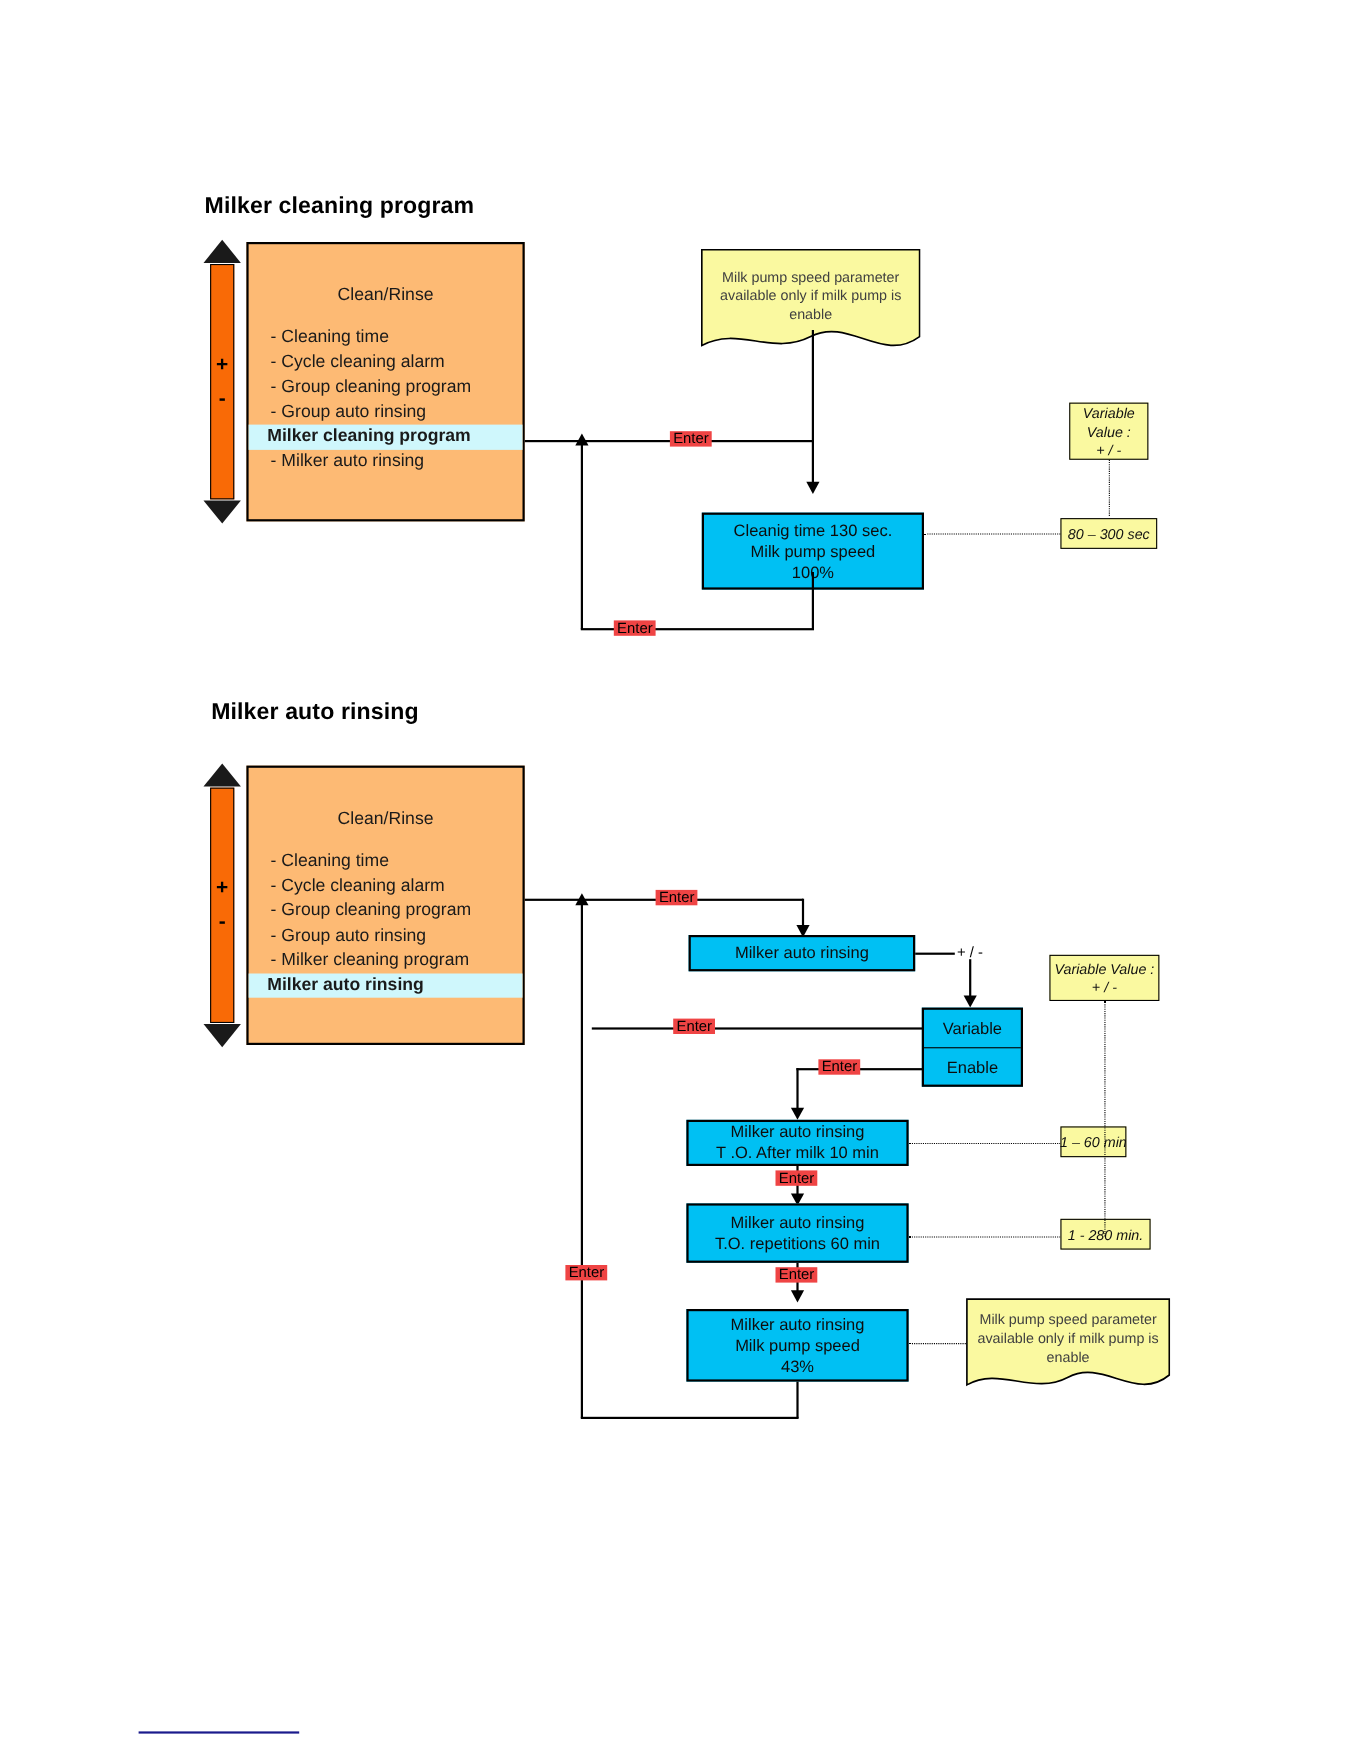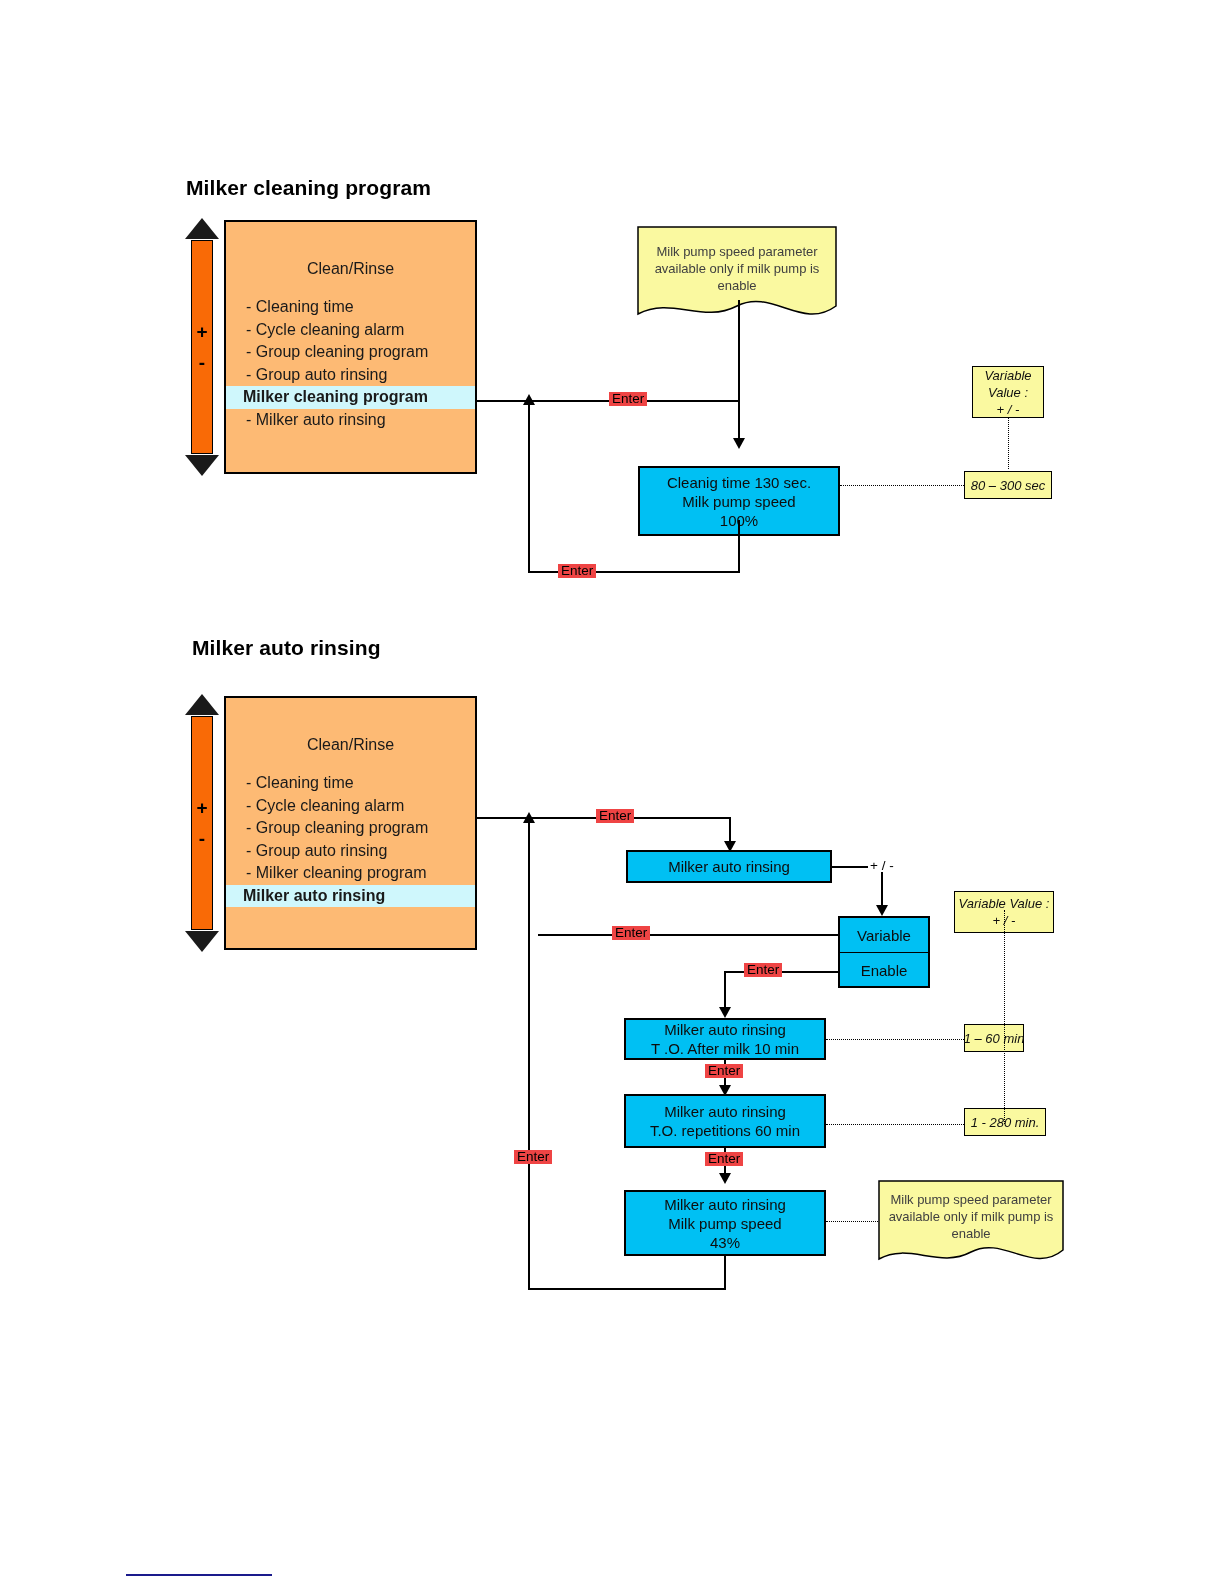--- a/index.html
+++ b/index.html
@@ -342,21 +342,21 @@
     <div class="note-text" style="top:28px;">available only if milk pump is</div>
     <div class="note-text" style="top:45px;">enable</div>
   </div>
 
   <div class="abs vline" style="left:724px; top:1256px; height:33px;"></div>
   <div class="abs hline" style="left:528px; top:1288px; width:198px;"></div>
   <div class="abs vline" style="left:528px; top:822px; height:467px;"></div>
   <div class="abs arrow-up" style="left:523px; top:812px;"></div>
   <div class="abs edge-label" style="left:514px; top:1150px;">Enter</div>
 
-  <div class="abs ybox" style="left:954px; top:868px; width:100px; height:42px;margin-top:23px;">
+  <div class="abs ybox" style="left:954px; top:868px; width:100px; height:42px;">
     <div>Variable Value :</div>
     <div>+ / -</div>
   </div>
   <div class="abs dline-v" style="left:1004px; top:910px; height:214px;"></div>
 
   <div class="abs footrule" style="left:126px; top:1574px; width:146px;"></div>
 
 </div>
 
 </body></html>

